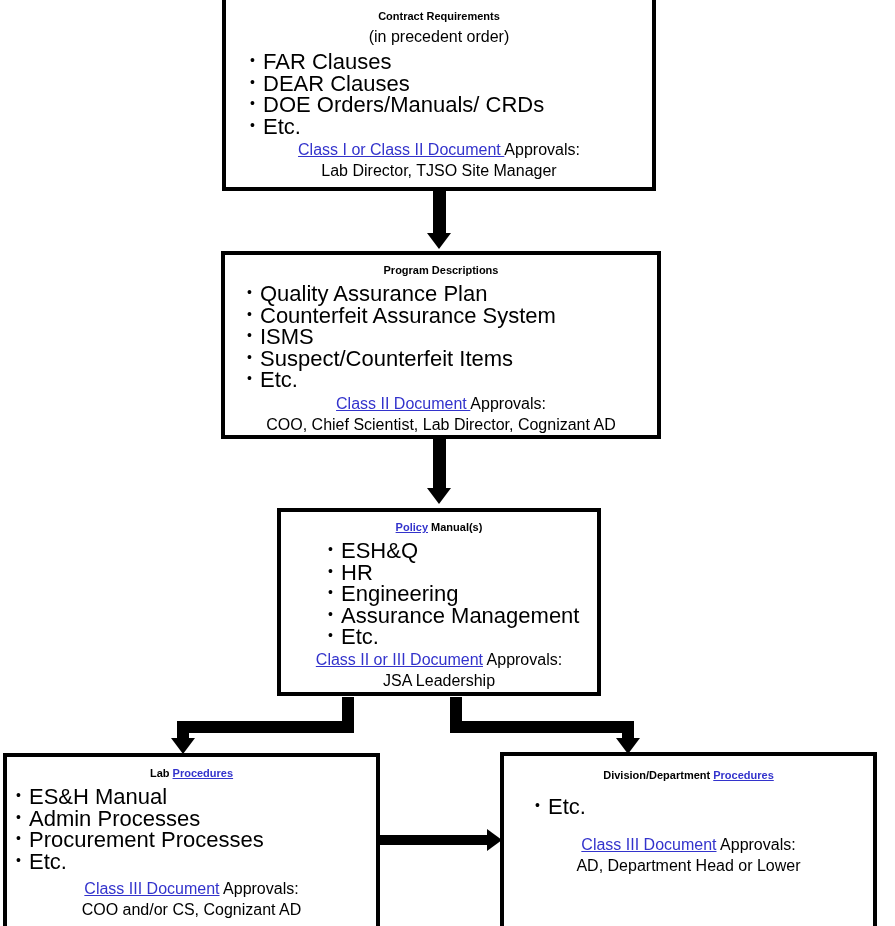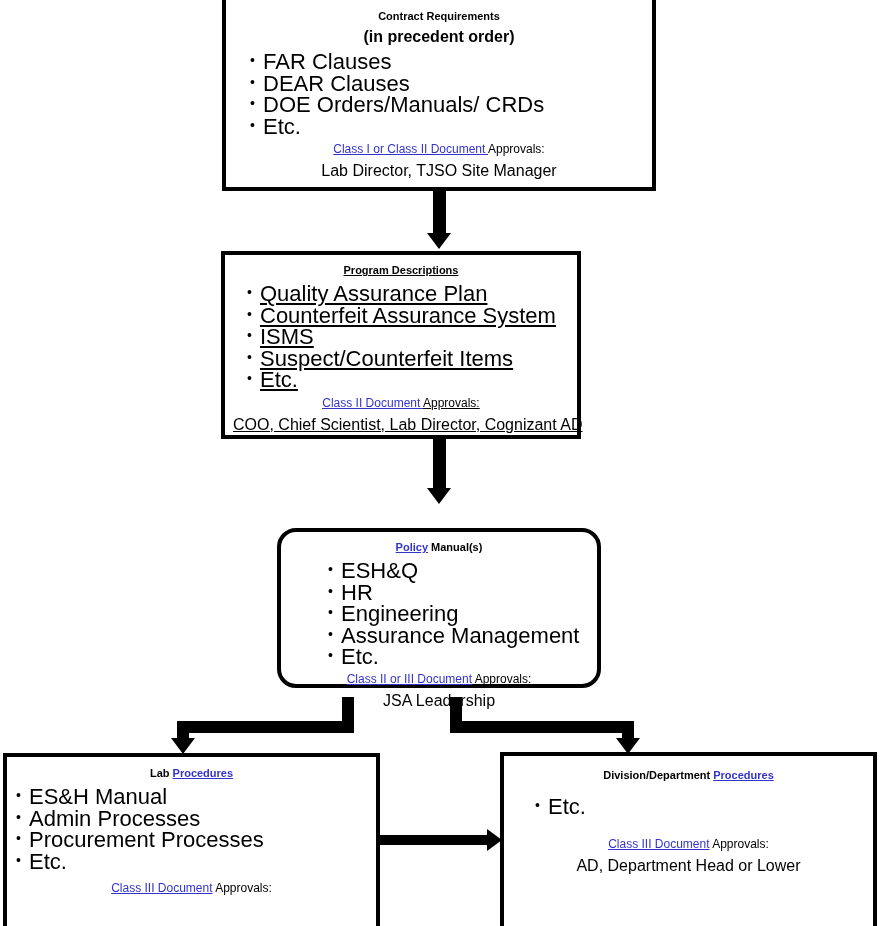--- a/index.html
+++ b/index.html
@@ -30,21 +30,20 @@
     text-align: center;
     font-weight: bold;
     font-size: 11px;
     line-height: 21px;
     white-space: nowrap;
   }
   .box-subtitle {
     text-align: center;
     font-size: 16px;
     line-height: 20px;
-    font-weight: bold;
   }
   ul.bullets {
     list-style: none;
     margin: 0;
     padding: 0;
   }
   ul.bullets li {
     font-size: 22px;
     line-height: 21.5px;
     white-space: nowrap;
@@ -52,21 +51,21 @@
   }
   ul.bullets li::before {
     content: "\2022";
     position: absolute;
     left: -13px;
     top: -1px;
     font-size: 14px;
   }
   .approval-line {
     text-align: center;
-    font-size: 12px;
+    font-size: 16px;
     line-height: 21px;
     white-space: nowrap;
   }
   .approver-line {
     text-align: center;
     font-size: 16px;
     line-height: 21px;
     white-space: nowrap;
   }
   .lnk {
@@ -117,39 +116,39 @@
         <li>Etc.</li>
       </ul>
       <div class="approval-line" style="margin-top:2px;"><span class="lnk">Class I or Class II Document </span><span>Approvals:</span></div>
       <div class="approver-line">Lab Director, TJSO Site Manager</div>
     </div>
   </div>
 
   <div class="vline" style="left:433px; top:191px; width:13px; height:44px;"></div>
   <div class="arrow-down" style="left:427px; top:233px;"></div>
 
-  <div class="box" style="left:221px; top:251px; width:360px; height:188px;text-decoration:underline;">
+  <div class="box" style="left:221px; top:251px; width:440px; height:188px;">
     <div style="padding:5px 8px 0 8px;">
       <div class="box-title">Program Descriptions</div>
       <ul class="bullets" style="margin-top:2px; margin-left:27px;">
         <li>Quality Assurance Plan</li>
         <li>Counterfeit Assurance System</li>
         <li>ISMS</li>
         <li>Suspect/Counterfeit Items</li>
         <li>Etc.</li>
       </ul>
       <div class="approval-line" style="margin-top:2px;"><span class="lnk">Class II Document </span><span>Approvals:</span></div>
       <div class="approver-line">COO, Chief Scientist, Lab Director, Cognizant AD</div>
     </div>
   </div>
 
   <div class="vline" style="left:433px; top:439px; width:13px; height:50px;"></div>
   <div class="arrow-down" style="left:427px; top:488px;"></div>
 
-  <div class="box" style="left:277px; top:528px; width:324px; height:160px;border-radius:19px;">
+  <div class="box" style="left:277px; top:508px; width:324px; height:188px;">
     <div style="padding:5px 8px 0 8px;">
       <div class="box-title"><span class="lnk-b">Policy</span><span> Manual(s)</span></div>
       <ul class="bullets" style="margin-top:2px; margin-left:52px;">
         <li>ESH&amp;Q</li>
         <li>HR</li>
         <li>Engineering</li>
         <li>Assurance Management</li>
         <li>Etc.</li>
       </ul>
       <div class="approval-line" style="margin-top:1px;"><span class="lnk">Class II or  III Document</span><span> Approvals:</span></div>
@@ -170,20 +169,21 @@
   <div class="box" style="left:3px; top:753px; width:377px; height:177px;">
     <div style="padding:6px 6px 0 6px;">
       <div class="box-title"><span>Lab </span><span class="lnk-b">Procedures</span></div>
       <ul class="bullets" style="margin-top:2px; margin-left:16px;">
         <li>ES&amp;H Manual</li>
         <li>Admin Processes</li>
         <li>Procurement Processes</li>
         <li>Etc.</li>
       </ul>
       <div class="approval-line" style="margin-top:6px;"><span class="lnk">Class III Document</span><span> Approvals:</span></div>
+      <div class="approver-line">COO and/or CS, Cognizant AD</div>
     </div>
   </div>
 
   <div class="hline" style="left:380px; top:835px; width:110px; height:10px;"></div>
   <div class="arrow-right" style="left:487px; top:829px;"></div>
 
   <div class="box" style="left:500px; top:752px; width:377px; height:178px;">
     <div style="padding:9px 6px 0 6px;">
       <div class="box-title"><span>Division/Department </span><span class="lnk-b">Procedures</span></div>
       <ul class="bullets" style="margin-top:10px; margin-left:38px;">

